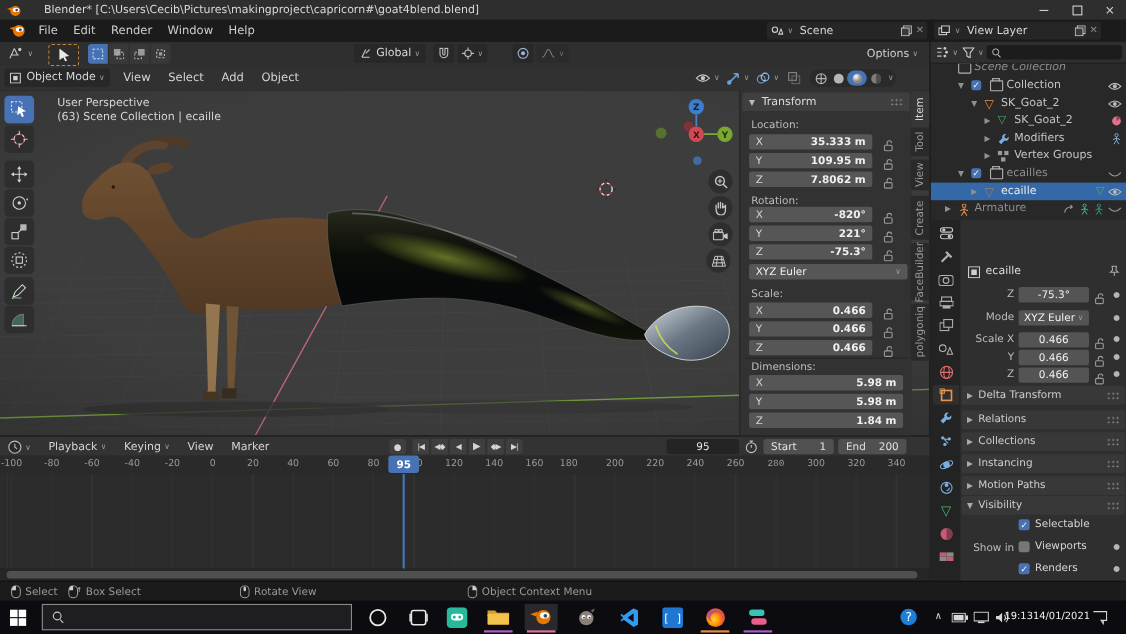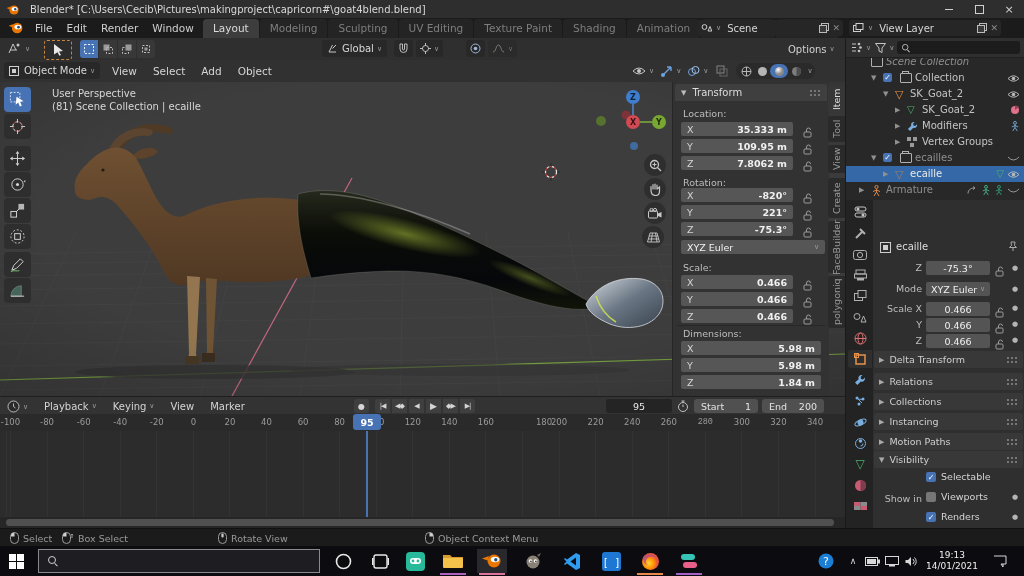--- a/index.html
+++ b/index.html
@@ -4,21 +4,21 @@
 <style>
   html,body{margin:0;padding:0;background:#000;}
   #app{position:relative;width:1024px;height:576px;overflow:hidden;
        font-family:"DejaVu Sans","Liberation Sans",sans-serif;
        -webkit-font-smoothing:antialiased;background:#1d1d1d;color:#c8c8c8;}
   .abs{position:absolute;}
   .row{display:flex;align-items:center;}
   .txt{white-space:nowrap;}
   
   #titlebar{left:0;top:0;width:1024px;height:18px;background:#2e2e2e;display:flex;align-items:center;}
-  #titlebar .title{font-size:10px;color:#d9d9d9;margin-left:10px;}
+  #titlebar .title{font-size:10px;color:#d9d9d9;margin-left:20px;}
   .wbtn{width:30px;height:18px;display:flex;align-items:center;justify-content:center;color:#d0d0d0;}
   
   #topbar{left:0;top:18px;width:1024px;height:20px;background:#1b1b1b;border-bottom:1px solid #131313;}
   .menu-item{font-size:10.5px;color:#cfcfcf;padding:0 7px;line-height:20px;}
   .ws-tab{font-size:10.5px;color:#7e7e7e;background:#242424;padding:0 10px;line-height:19px;border-radius:4px 4px 0 0;margin-right:1px;}
   .ws-tab.active{background:#3d3d3d;color:#dcdcdc;}
   .sel-widget{height:16px;background:#262626;border-radius:3px;display:flex;align-items:center;font-size:10px;color:#d6d6d6;}
   .mini-ic{display:inline-flex;align-items:center;justify-content:center;}
   
   #toolheader{left:0;top:38px;width:845px;height:22px;background:#2f2f2f;border-bottom:1px solid #242424;}
@@ -125,31 +125,20 @@
           <path d="M0.5 4 L5 2.5 L4 5.5 Z" fill="#ea7600"></path>
         </svg>
     </span>
     <div class="abs row" id="app-menus" style="left:28px;top:0;height:20px">
         <span class="menu-item txt">File</span>
         <span class="menu-item txt">Edit</span>
         <span class="menu-item txt">Render</span>
         <span class="menu-item txt">Window</span>
         <span class="menu-item txt">Help</span>
       </div>
-    <div class="abs row" id="ws-tabs" style="left:203px;top:1px;height:19px">
-        <span class="ws-tab txt active">Layout</span>
-        <span class="ws-tab txt">Modeling</span>
-        <span class="ws-tab txt">Sculpting</span>
-        <span class="ws-tab txt">UV Editing</span>
-        <span class="ws-tab txt">Texture Paint</span>
-        <span class="ws-tab txt">Shading</span>
-        <span class="ws-tab txt">Animation</span>
-        <span class="ws-tab txt">Rendering</span>
-        <span class="ws-tab txt">Compos</span>
-      </div>
     <div class="abs sel-widget" style="left:697px;top:2px;width:146px">
       <span class="mini-ic" style="margin:0 4px">
         <svg width="11" height="10" viewBox="0 0 11 10">
             <circle cx="3.5" cy="4" r="2.4" fill="none" stroke="#cfcfcf"></circle>
             <path d="M7 8 L9 3.5 L10.8 8 Z" fill="none" stroke="#cfcfcf"></path>
           </svg>
       </span>
       <span class="chev" style="margin:0 2px 0 0">∨</span>
       <span style="margin-left:4px">Scene</span>
       <span style="margin-left:auto;display:flex;align-items:center;gap:3px;margin-right:3px">
@@ -434,21 +423,21 @@
         <circle cx="634" cy="64" r="4" fill="#3f6b9e"></circle>
         <text x="633" y="18" fill="#0e2238">Z</text>
         <text x="633" y="43" fill="#3c1113">X</text>
         <text x="659" y="43" fill="#1f2c0d">Y</text>
       </g>
       <rect width="845" height="314" fill="url(#vign)" pointer-events="none"></rect>
     </svg>
 
     
     <div class="abs txt" style="left:52px;top:6px;font-size:10px;color:#d6d6d6">User Perspective</div>
-    <div class="abs txt" style="left:52px;top:19px;font-size:10px;color:#d6d6d6">(81) Scene Collection | ecaille</div>
+    <div class="abs txt" style="left:52px;top:19px;font-size:10px;color:#d6d6d6">(63) Scene Collection | ecaille</div>
 
     
     <div class="vp-circle" style="left:644px;top:72px">
         <svg width="13" height="13" viewBox="0 0 13 13">
           <circle cx="5.5" cy="5.5" r="4" fill="none" stroke="#c8c8c8" stroke-width="1.3"></circle>
           <line x1="8.5" y1="8.5" x2="12" y2="12" stroke="#c8c8c8" stroke-width="1.3"></line>
           <line x1="3.5" y1="5.5" x2="7.5" y2="5.5" stroke="#c8c8c8"></line>
           <line x1="5.5" y1="3.5" x2="5.5" y2="7.5" stroke="#c8c8c8"></line>
         </svg>
       </div>
@@ -1079,21 +1068,21 @@
       <span class="tick" style="left: 142.78px;">-20</span>
       <span class="tick" style="left: 179.35px;">0</span>
       <span class="tick" style="left: 215.92px;">20</span>
       <span class="tick" style="left: 252.49px;">40</span>
       <span class="tick" style="left: 289.06px;">60</span>
       <span class="tick" style="left: 325.63px;">80</span>
       <span class="tick" style="left: 362.2px;">100</span>
       <span class="tick" style="left: 398.77px;">120</span>
       <span class="tick" style="left: 435.34px;">140</span>
       <span class="tick" style="left: 471.91px;">160</span>
-      <span class="tick" style="left: 530px;">180</span>
+      <span class="tick" style="left: 503px;">180</span>
       <span class="tick" style="left: 545.05px;">200</span>
       <span class="tick" style="left: 581.62px;">220</span>
       <span class="tick" style="left: 618.19px;">240</span>
       <span class="tick" style="left: 654.76px;">260</span>
       <span class="tick" style="left: 691.33px; font-family: Liberation Mono, monospace;">280</span>
       <span class="tick" style="left: 727.9px;">300</span>
       <span class="tick" style="left: 764.47px;">320</span>
       <span class="tick" style="left: 801.04px;">340</span>
     </div>
   <div id="tl-body" class="abs"></div>
@@ -1177,21 +1166,21 @@
           <rect x="0.5" y="0.5" width="13" height="8" fill="none" stroke="#d8d8d8"></rect>
           <rect x="4" y="9" width="6" height="1.5" fill="#d8d8d8"></rect>
         </svg>
       </span>
     <span class="tray" style="left:901px;width:20px">
         <svg width="13" height="11" viewBox="0 0 13 11">
           <path d="M0.5 4 H3 L6 1 V10 L3 7 H0.5 Z" fill="#d8d8d8"></path>
           <path d="M8 3 A3.5 3.5 0 0 1 8 8 M9.5 1.5 A5.5 5.5 0 0 1 9.5 9.5" stroke="#d8d8d8" fill="none"></path>
         </svg>
       </span>
-    <span class="tray" style="left:922px;width:60px;flex-direction:column;font-size:9px;line-height:11px;color:#f0f0f0">
+    <span class="tray" style="left:922px;width:60px;flex-direction:row;font-size:9px;line-height:11px;color:#f0f0f0">
       <span>19:13</span>
       <span>14/01/2021</span>
     </span>
     <span class="tray" style="left:988px;width:24px">
         <svg width="14" height="13" viewBox="0 0 14 13">
           <path d="M1 1 H13 V9 H8 L10 12 V9" fill="none" stroke="#d8d8d8"></path>
         </svg>
       </span>
   <span class="tb-app" style="left: 328px;">
         <svg width="17" height="17">

